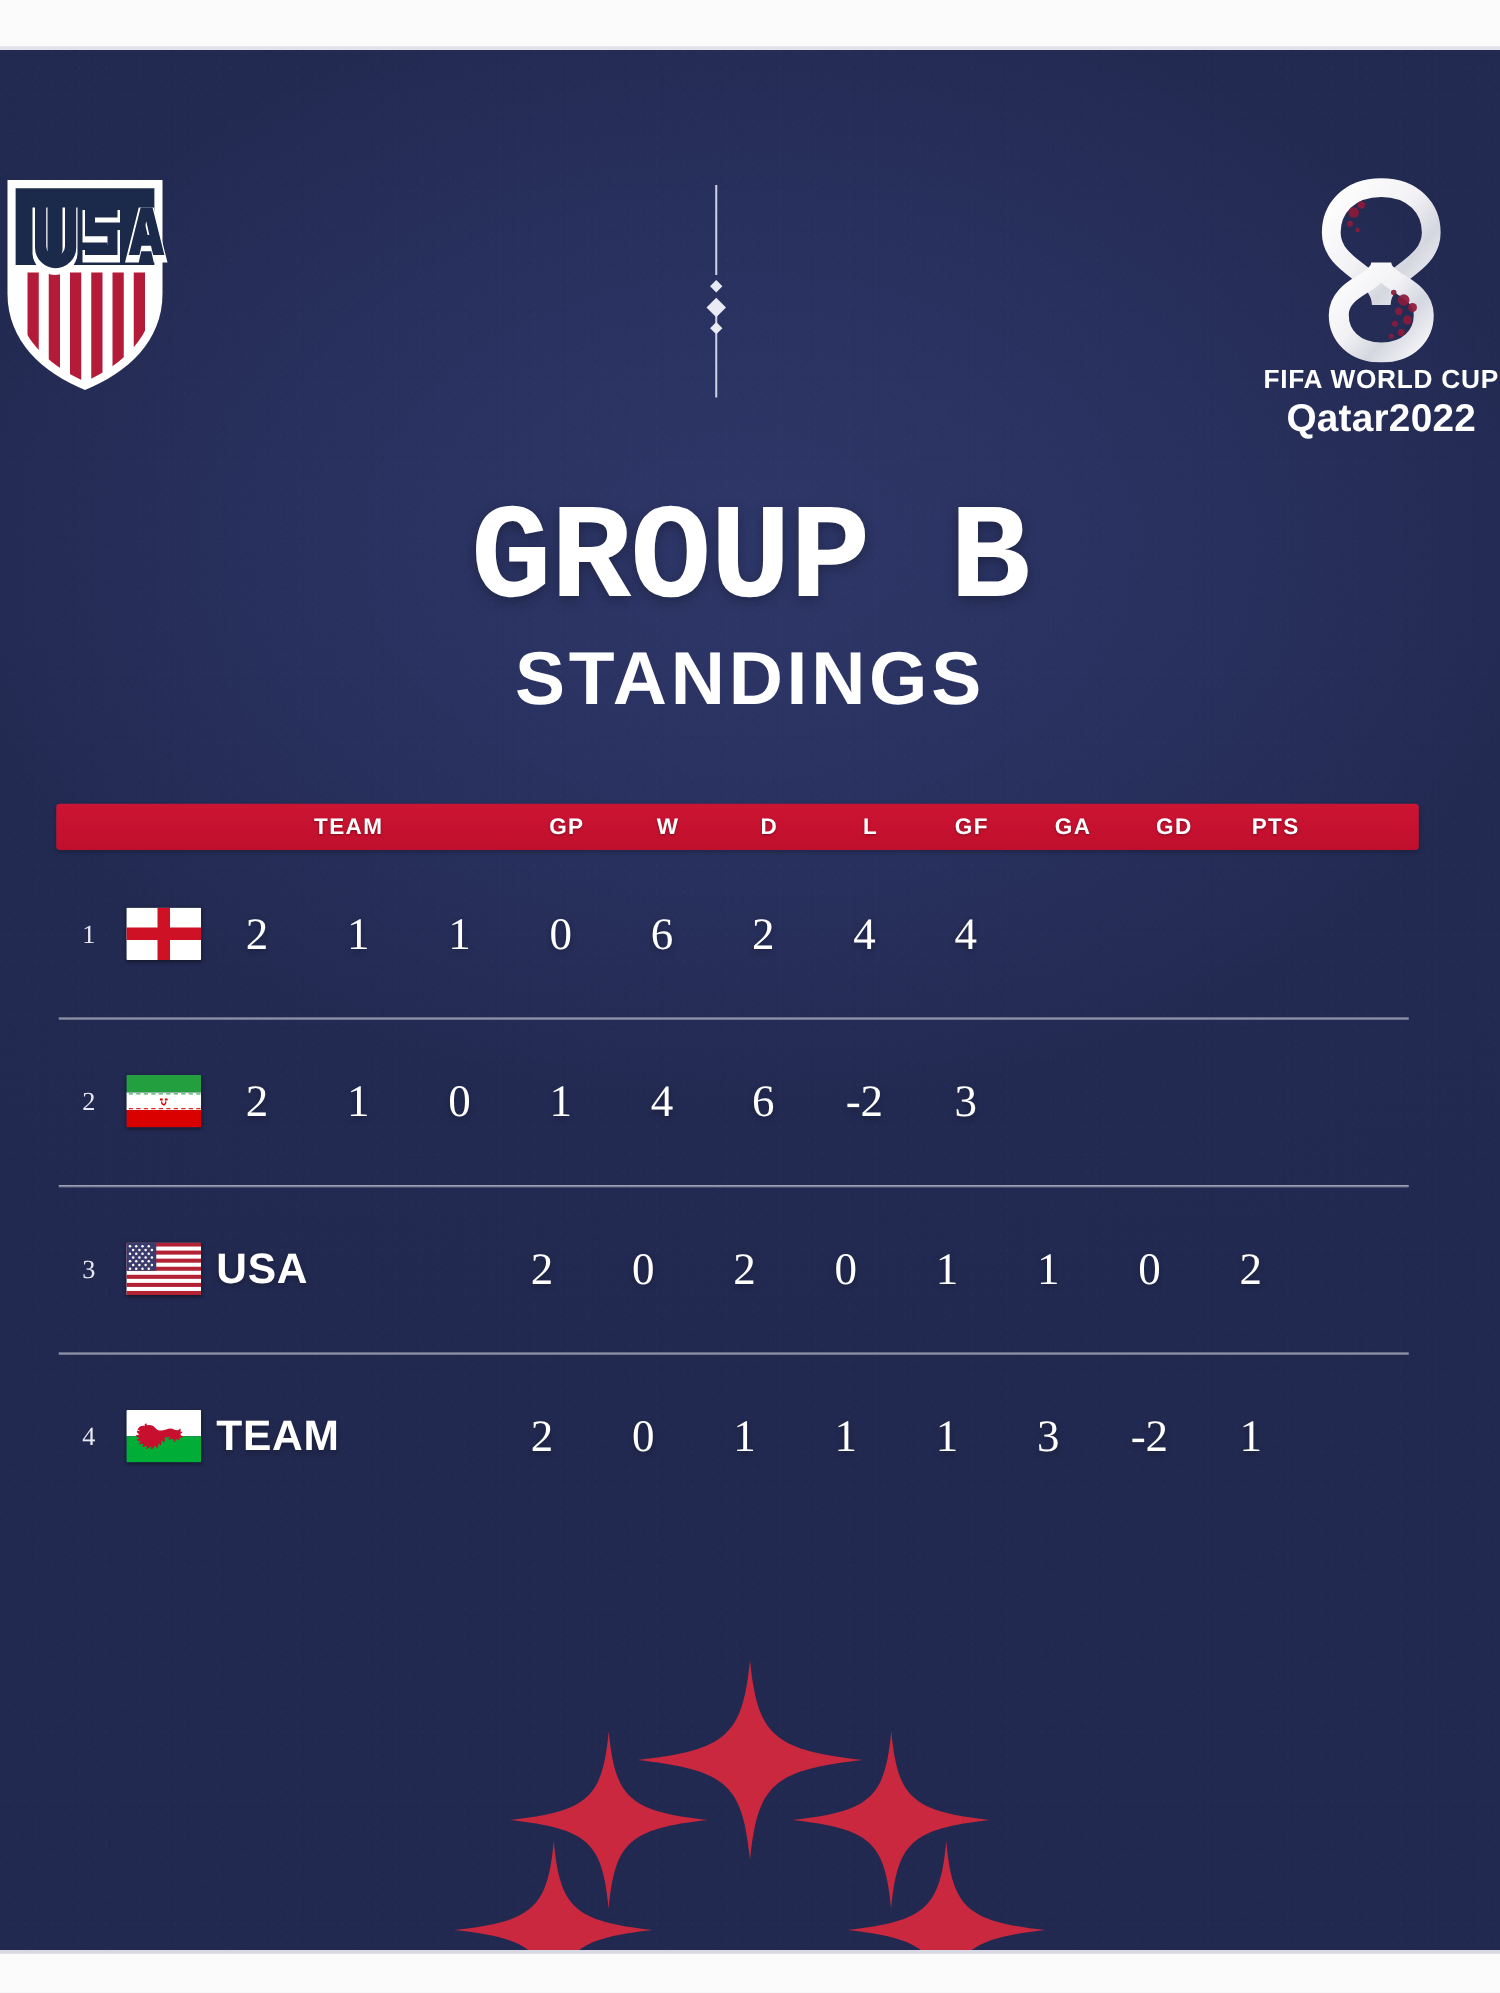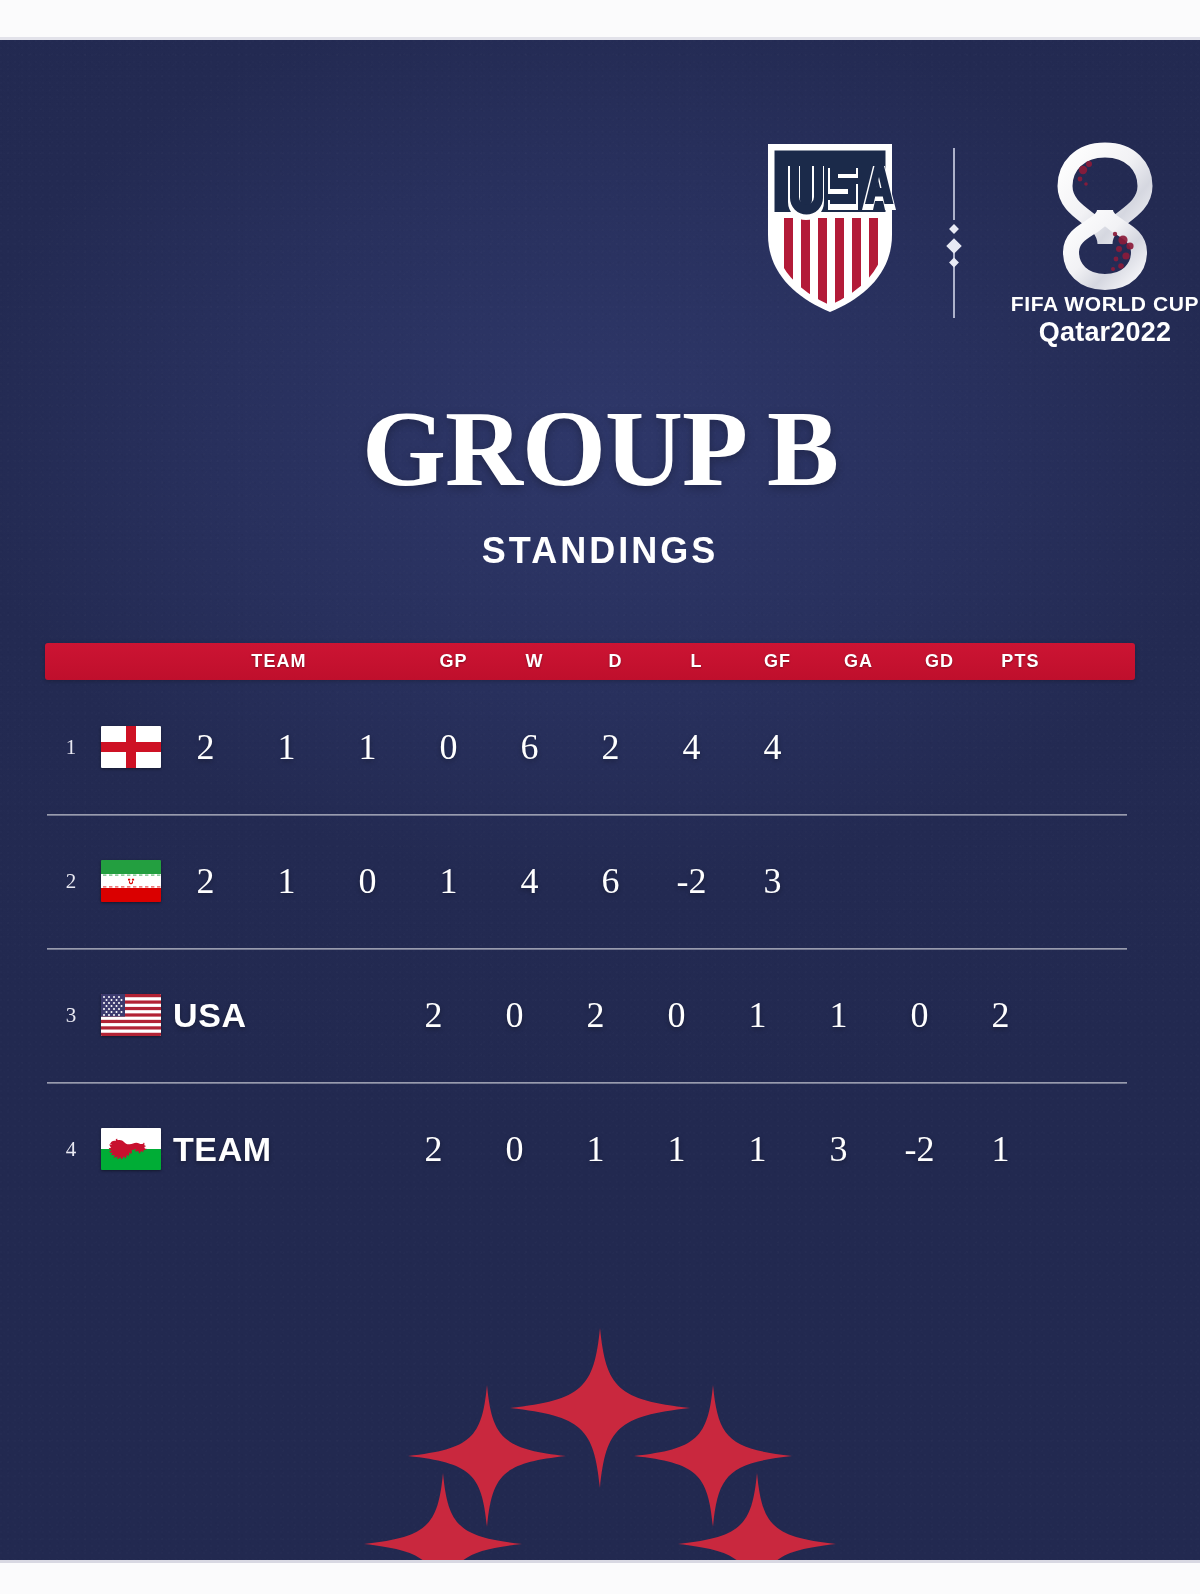--- a/index.html
+++ b/index.html
@@ -73,21 +73,21 @@
     background-size: 7px 7px, 9px 9px, 11px 11px, 8px 8px, 13px 13px;
     pointer-events: none;
   }
 
   
   .logos {
     position: absolute;
     left: 0; top: 102px;
     width: 1200px;
     display: flex;
-    justify-content: flex-end;
+    justify-content: space-between;
     align-items: flex-start;
     gap: 0px;
   }
   .crest { width: 136px; height: 172px; }
   .divider-col {
     width: 112px; height: 180px;
     display: flex; flex-direction: column;
     align-items: center; justify-content: center;
     position: relative;
   }
@@ -98,48 +98,48 @@
   .fifa-line {
     color: #ffffff;
     font-size: 21px;
     font-weight: bold;
     letter-spacing: 0.6px;
     font-family: "Liberation Sans", sans-serif;
     white-space: nowrap;
   }
   .qatar-line {
     color: #ffffff;
-    font-size: 27px;
+    font-size: 31px;
     font-weight: bold;
     letter-spacing: 0.2px;
     margin-top: 1px;
     font-family: "Liberation Sans", sans-serif;
     white-space: nowrap;
   }
 
   
   .headline {
     position: absolute;
     left: 0; top: 355px;
     width: 1200px;
     text-align: center;
   }
   .group-title {
     color: #ffffff;
     font-size: 108px;
     line-height: 1;
     font-weight: bold;
     letter-spacing: -1px;
-    font-family: Liberation Serif, serif;
+    font-family: Liberation Mono, monospace;
     text-shadow: 0 3px 10px rgba(0,0,0,.28);
   }
   .standings-title {
-    margin-top: 30px;
-    color: #ffffff;
-    font-size: 36px;
+    margin-top: 10px;
+    color: #ffffff;
+    font-size: 60px;
     line-height: 1;
     font-weight: bold;
     letter-spacing: 3px;
     font-family: "Liberation Sans", sans-serif;
   }
 
   
   .table-wrap {
     position: absolute;
     left: 45px; top: 603px;

